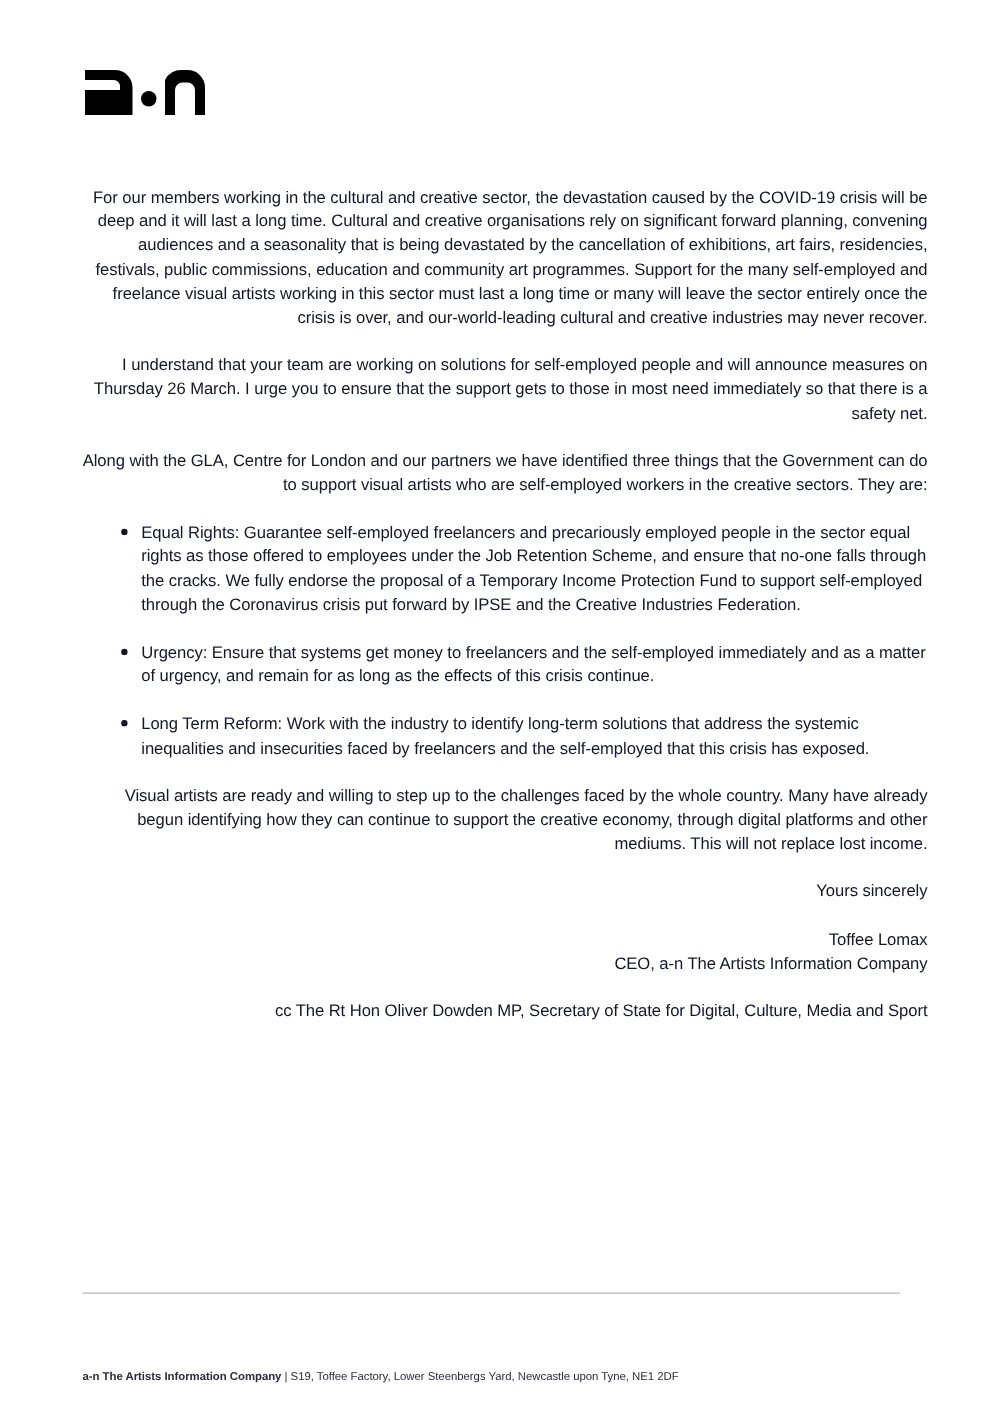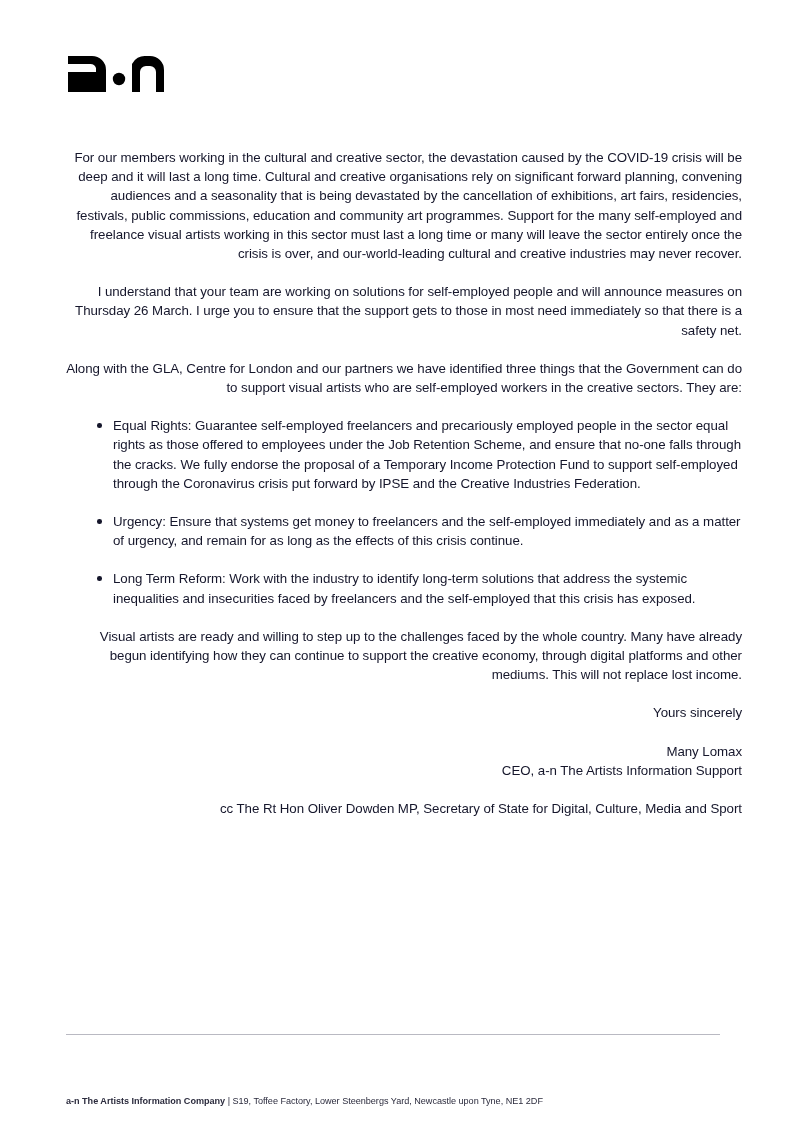--- a/index.html
+++ b/index.html
@@ -137,22 +137,22 @@
         <span class="bullet-lead">Long Term Reform:</span><span> Work with the industry to identify long-term solutions that address the systemic inequalities and insecurities faced by freelancers and the self-employed that this crisis has exposed.</span>
       </li>
     </ul>
 
     <p class="para">Visual artists are ready and willing to step up to the challenges faced by the whole country. Many have already begun identifying how they can continue to support the creative economy, through digital platforms and other mediums. This will not replace lost income.</p>
 
 
     <p class="para">Yours sincerely</p>
 
     <p class="para gap-small">
-      <span class="signature-line">Many Lomax</span>
-      <span class="signature-line">CEO, a-n The Artists Information Support</span>
+      <span class="signature-line">Toffee Lomax</span>
+      <span class="signature-line">CEO, a-n The Artists Information Company</span>
     </p>
 
     <p class="para tight">cc The Rt Hon Oliver Dowden MP, Secretary of State for Digital, Culture, Media and Sport</p>
   </div>
 
   <div class="footer-rule"></div>
 
   <div class="footer">
     <span class="footer-line">
       <span class="footer-strong">a-n The Artists Information Company</span><span> | S19, Toffee Factory, Lower Steenbergs Yard, Newcastle upon Tyne, NE1 2DF</span>

